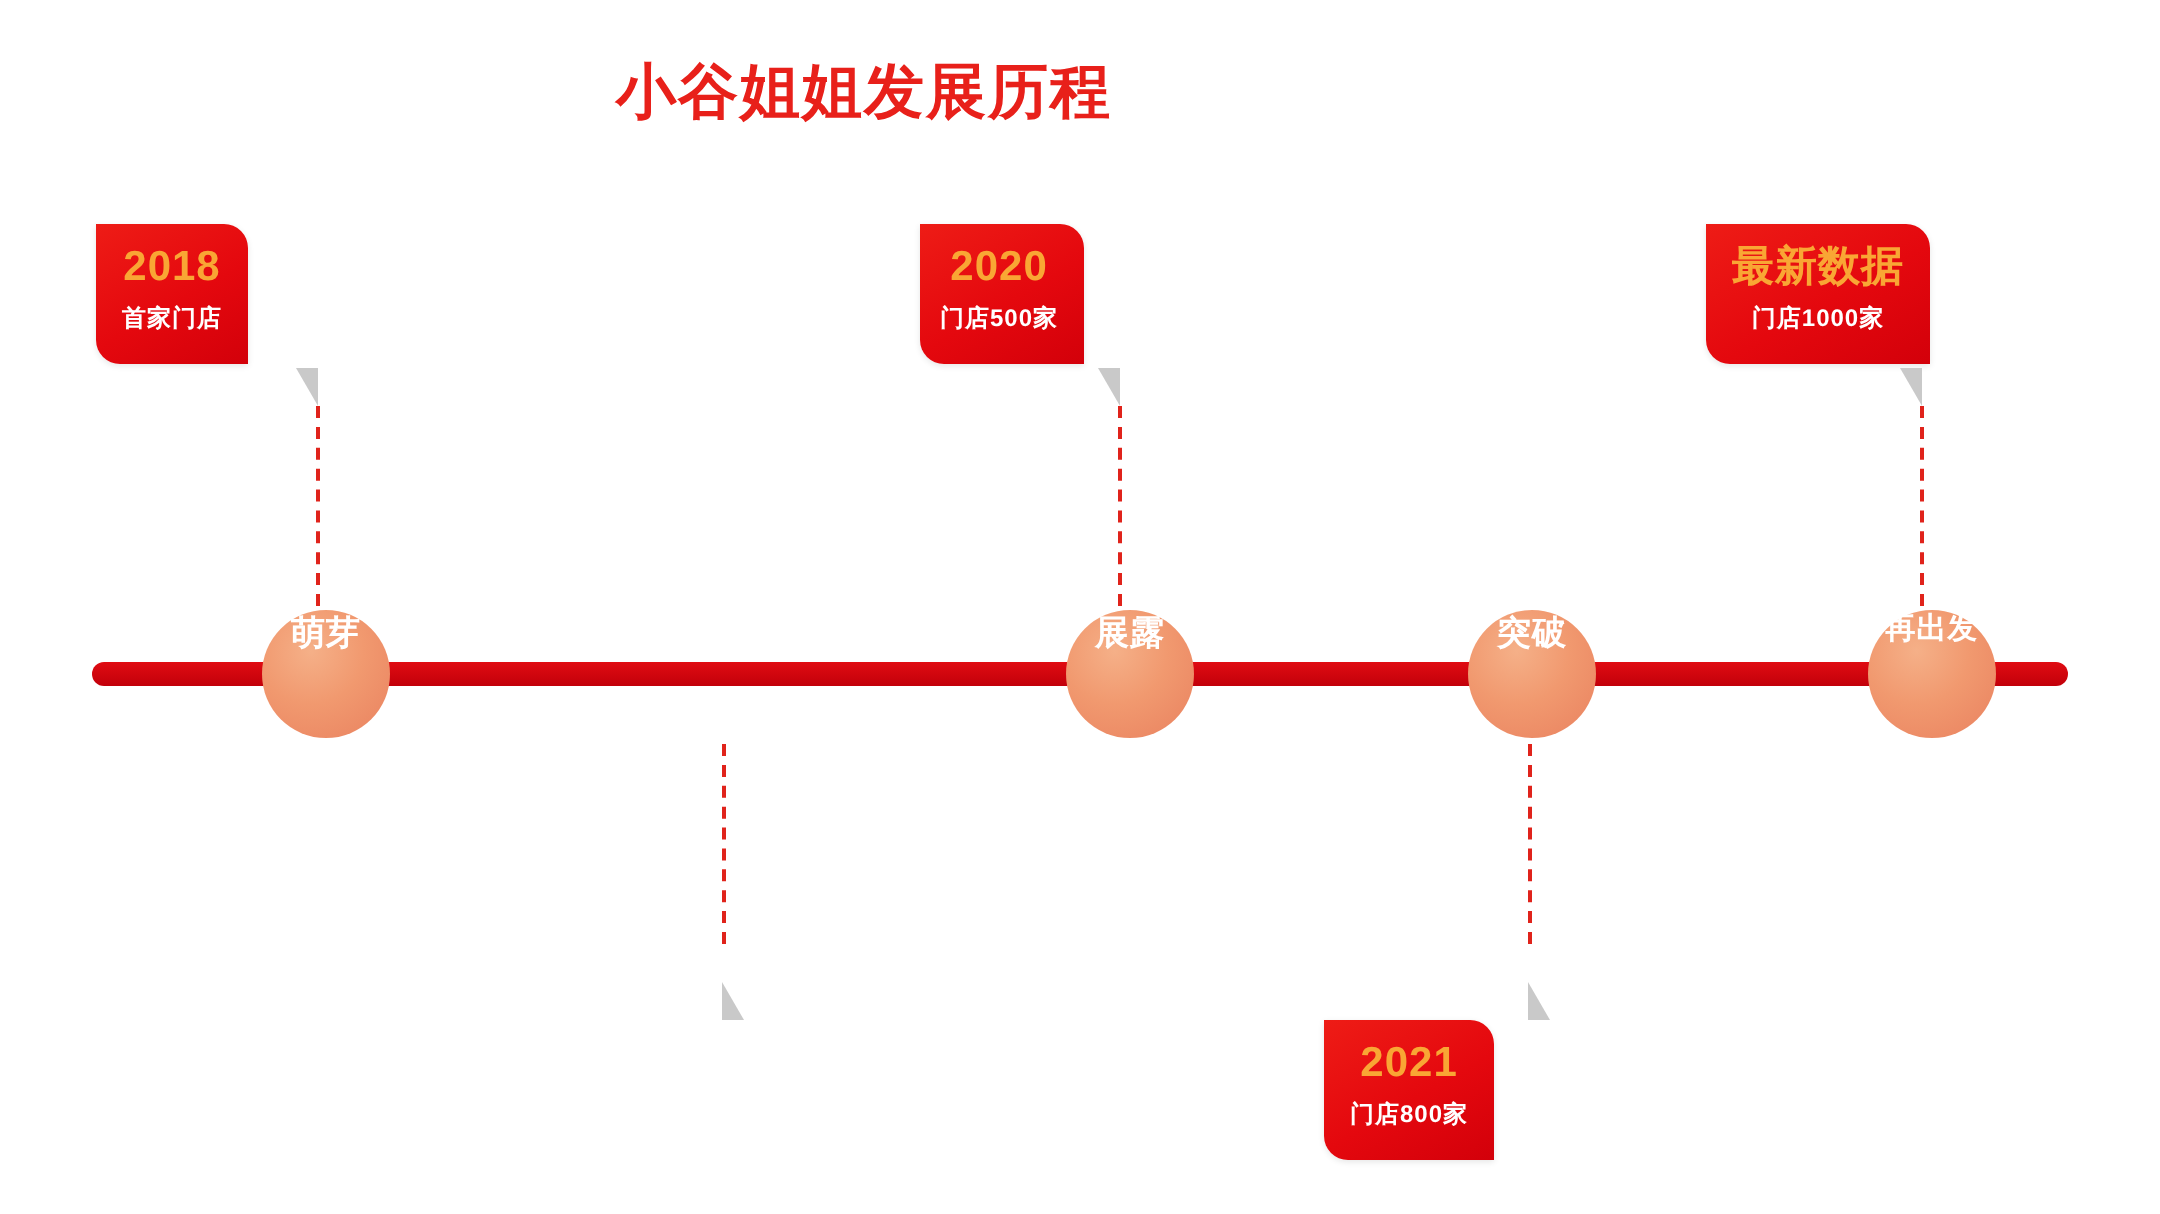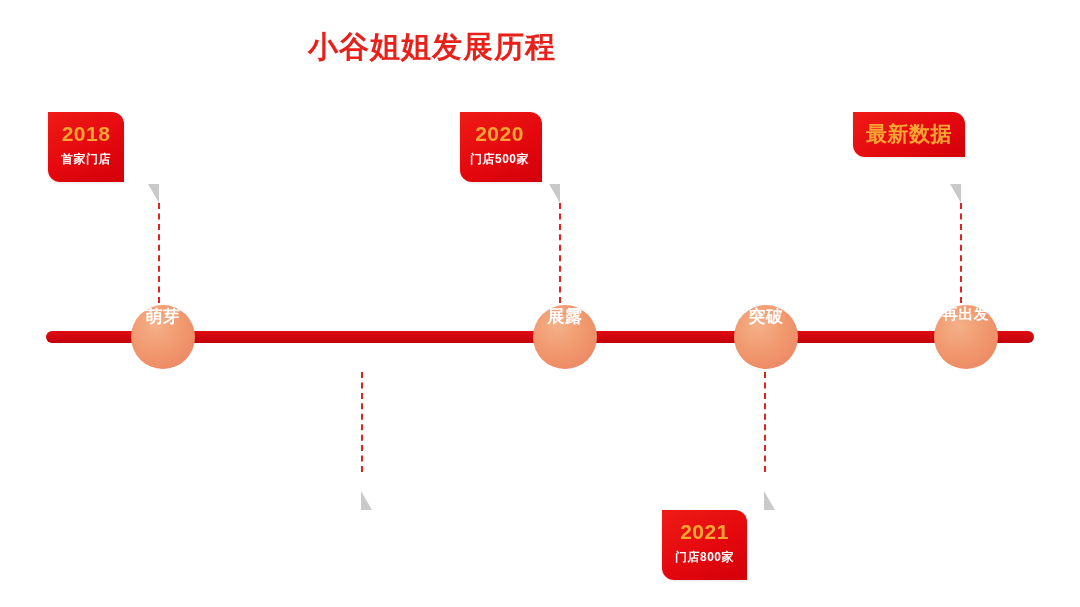--- a/index.html
+++ b/index.html
@@ -131,20 +131,21 @@
 
   <div class="card" style="left:460px; top:112px;padding-left:10px;">
     <div class="line1">2020</div>
     <div class="line2">门店500家</div>
   </div>
   <div class="tail tail-down" style="left:549px; top:184px;"></div>
   <div class="dash" style="left:559px; top:203px; height:100px;"></div>
 
   <div class="card" style="left:853px; top:112px;">
     <div class="line1">最新数据</div>
+    <div class="line2">门店1000家</div>
   </div>
   <div class="tail tail-down" style="left:950px; top:184px;"></div>
   <div class="dash" style="left:960px; top:203px; height:100px;"></div>
 
   <div class="dash" style="left:361px; top:372px; height:100px;"></div>
   <div class="tail tail-up" style="left:361px; top:491px;"></div>
 
   <div class="dash" style="left:764px; top:372px; height:100px;"></div>
   <div class="tail tail-up" style="left:764px; top:491px;"></div>
   <div class="card" style="left:662px; top:510px;">

